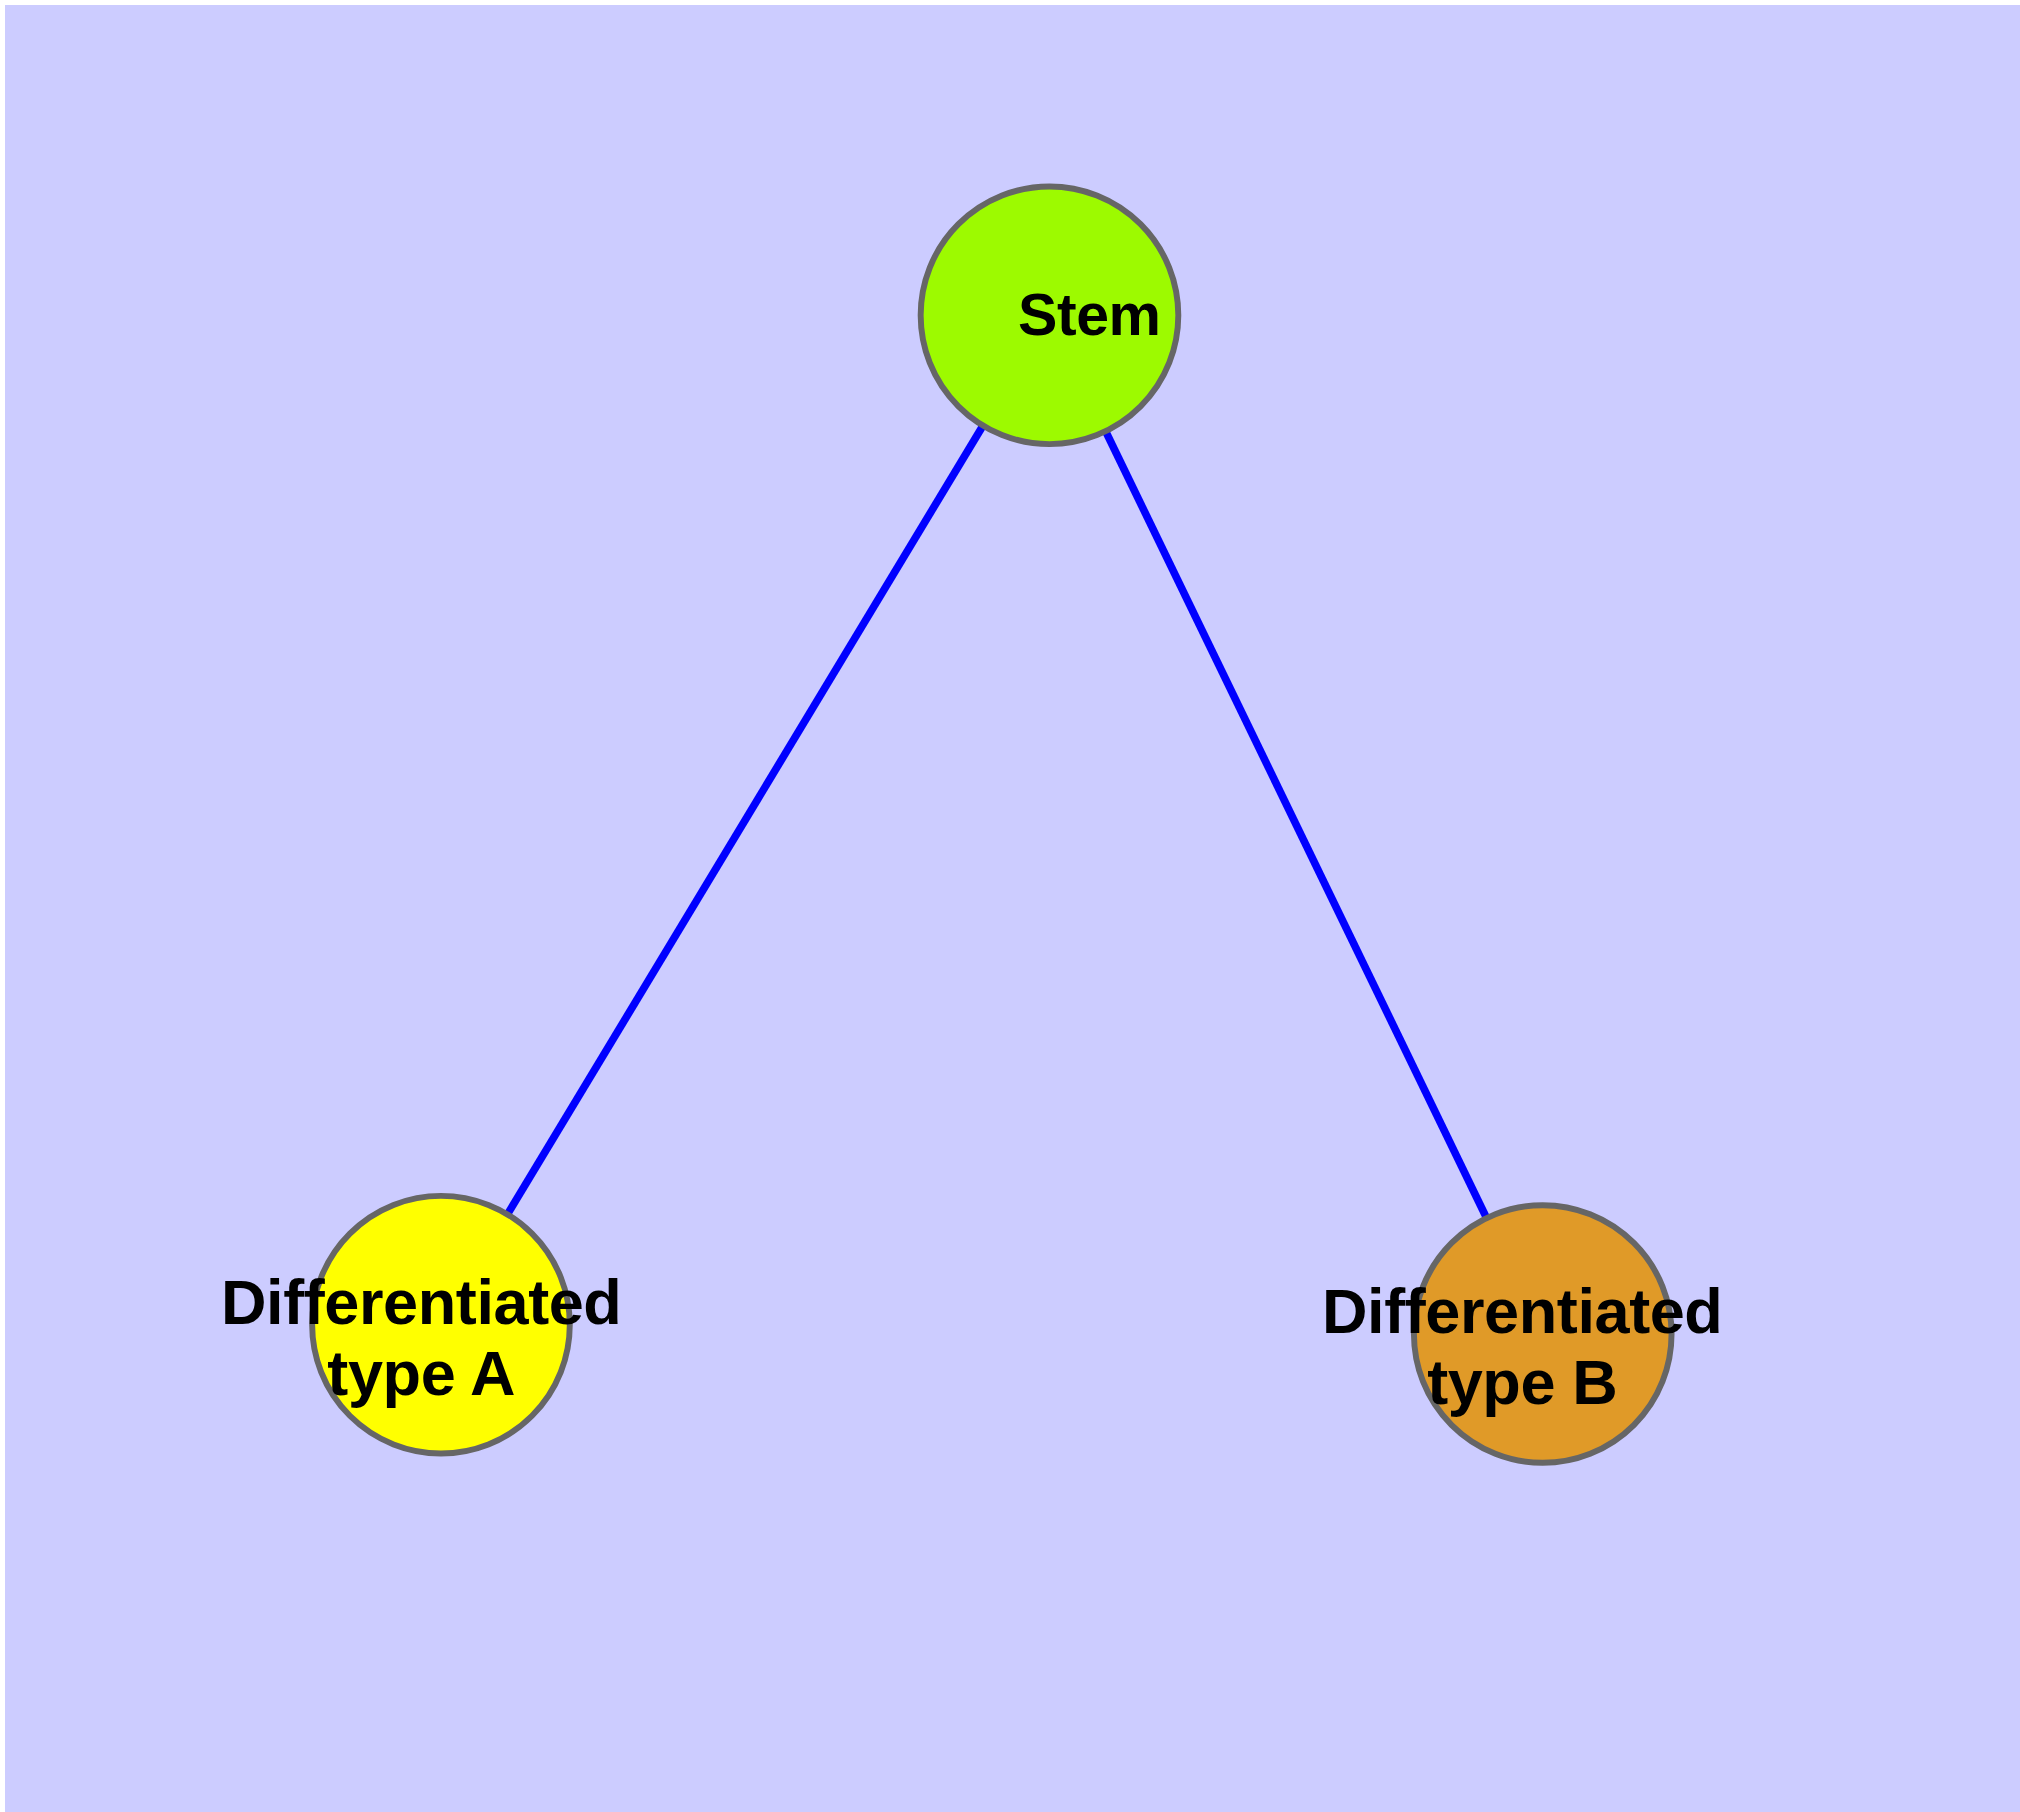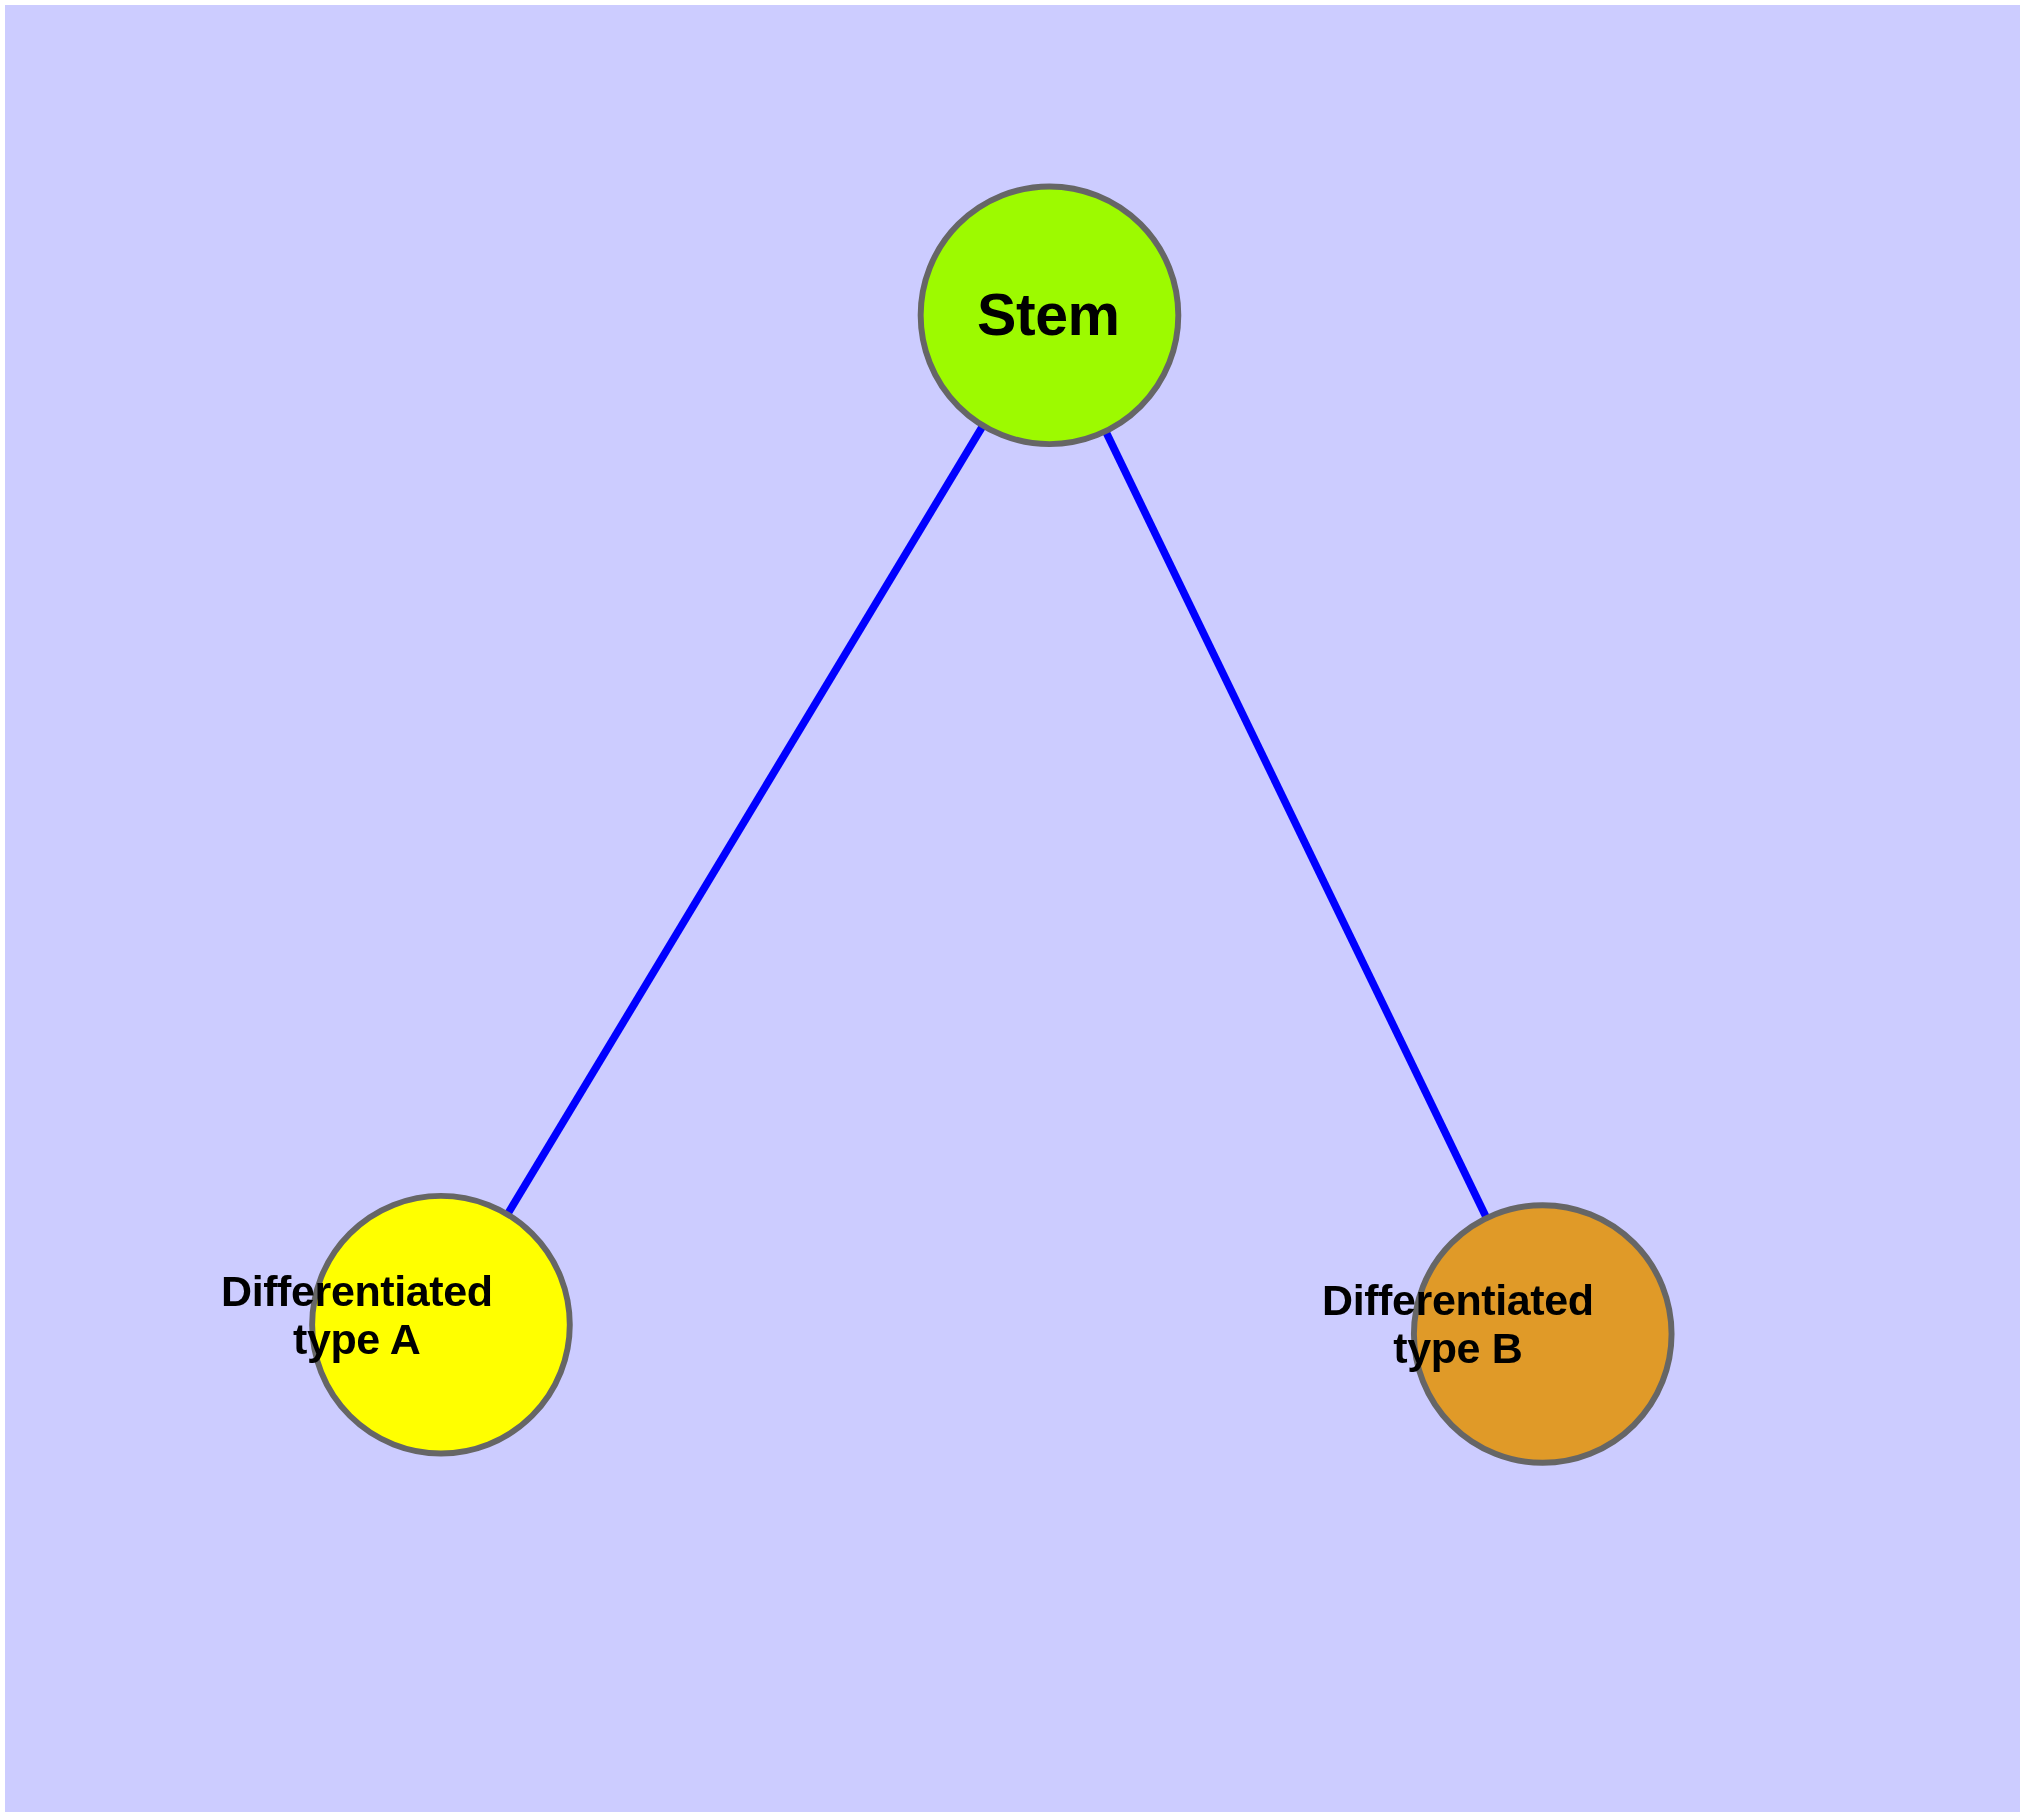--- a/index.html
+++ b/index.html
@@ -34,21 +34,21 @@
     position: absolute;
     color: #000000;
     font-weight: bold;
     text-align: center;
     white-space: pre;
     line-height: 1.12;
     letter-spacing: -0.4px;
     pointer-events: none;
   }
   .label-stem  { font-size: 59px; }
-  .label-multi { font-size: 43px; }
+  .label-multi { font-size: 63px; }
 </style>
 </head>
 <body>
 
 <div id="canvas">
 
   <div id="plot-background"></div>
 
   <svg id="graph-svg" viewBox="0 0 2384 2138" xmlns="http://www.w3.org/2000/svg">
     <g id="edges-layer">
@@ -56,19 +56,19 @@
         <line x1="1238" y1="372" x2="1820" y2="1574" stroke="#0000ff" stroke-width="9" stroke-linecap="butt"></line>
       </g>
     <g id="nodes-layer">
         <circle cx="1238" cy="372" r="152" fill="#9dfa00" stroke="#666666" stroke-width="7"></circle>
         <circle cx="520" cy="1563" r="152" fill="#ffff00" stroke="#666666" stroke-width="7"></circle>
         <circle cx="1820" cy="1574" r="152" fill="#e09a28" stroke="#666666" stroke-width="7"></circle>
       </g>
   </svg>
 
   <div id="labels-layer">
-      <div class="node-label label-stem" style="left: 977px; top: 282px;"><span>Stem</span></div>
+      <div class="node-label label-stem" style="left: 1018px; top: 282px;"><span>Stem</span></div>
       <div class="node-label label-multi" style="left: 221px; top: 1267px;"><span>Differentiated</span><br><span>type A</span></div>
       <div class="node-label label-multi" style="left: 1322px; top: 1276px;"><span>Differentiated</span><br><span>type B</span></div>
     </div>
 
 </div>
 
 
 </body></html>

